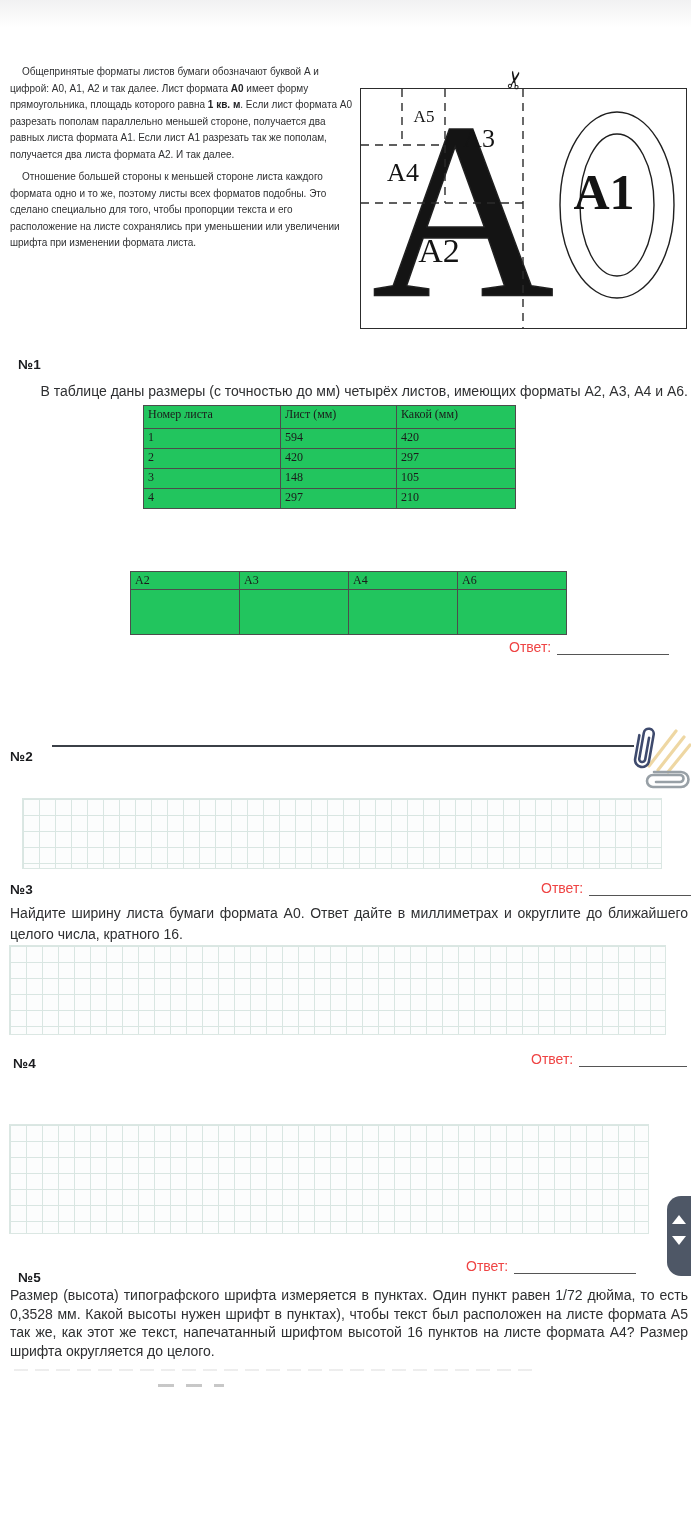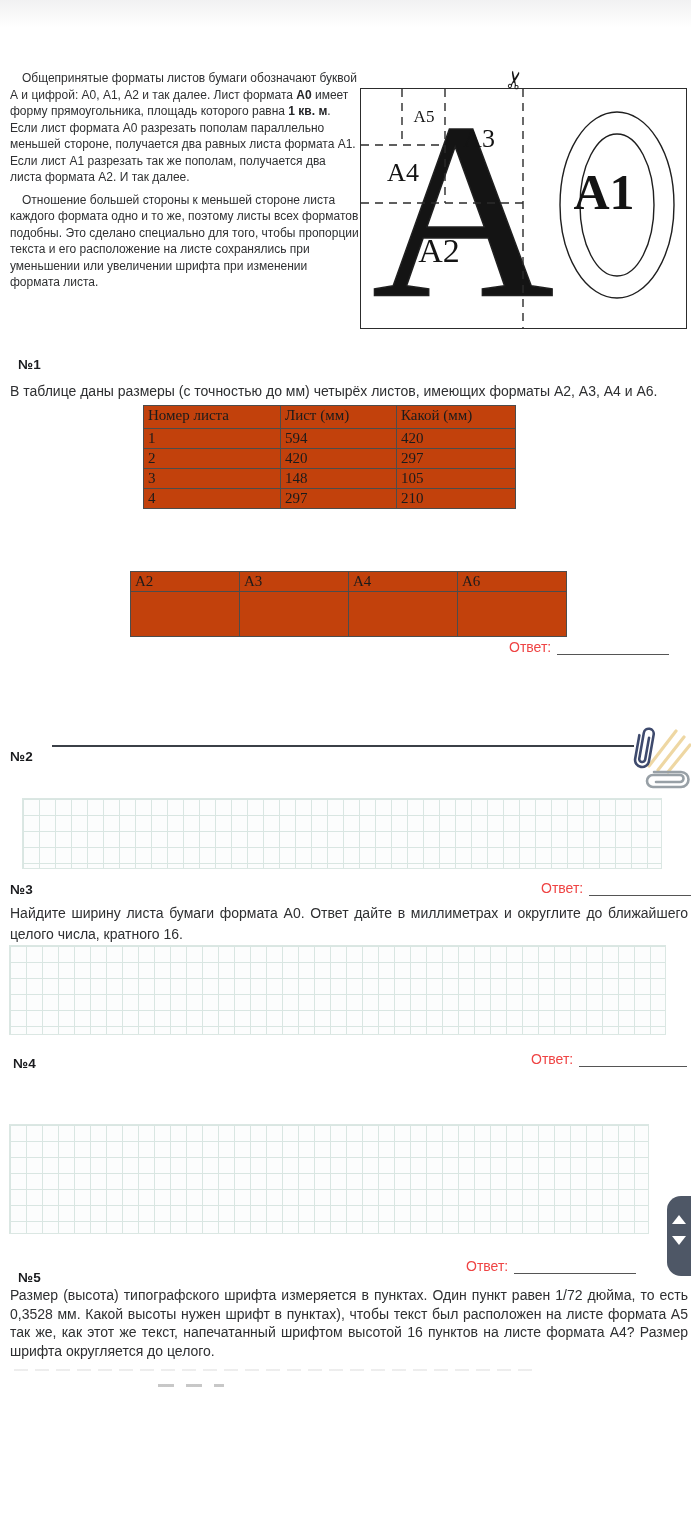--- a/index.html
+++ b/index.html
@@ -1,36 +1,36 @@
 <!DOCTYPE html>
 <html><head>
 <meta charset="utf-8">
 <style>
   html,body{margin:0;padding:0;background:#fff}
   .page{position:relative;width:691px;height:1536px;overflow:hidden;background:#fff;
         font-family:"Liberation Sans",sans-serif;color:#2b2b2b}
   .topband{position:absolute;left:0;top:0;width:691px;height:28px;
            background:linear-gradient(#f1f1f2,#ffffff)}
   
-  .intro{position:absolute;left:10px;top:70px;width:350px;font-size:12px;
+  .intro{position:absolute;left:10px;top:64px;width:350px;font-size:10px;
          line-height:16.5px;color:#2f3032}
   .intro p{margin:0 0 6px 0;text-indent:12px}
   .intro b{font-weight:bold;color:#232427}
   
   .diagram{position:absolute;left:360px;top:88px;width:325px;height:239px;
            border:1.5px solid #2c2c2c;background:#fff}
   .scissors{position:absolute;left:505px;top:66px;font-size:24px;color:#141414;
             transform:rotate(-80deg);font-family:"DejaVu Sans",sans-serif}
   
   .qnum{position:absolute;font-size:13.5px;font-weight:bold;color:#1a1b1e;letter-spacing:.2px}
   .qtext{position:absolute;font-size:14px;line-height:21px;color:#2e2f31;text-align:justify}
-  .qtext.single{text-align:left}
-  
-  .serif-table{position:absolute;border-collapse:collapse;background:#c2410c;
-               font-family:"Liberation Serif",serif;font-size:15px;color:#1b1b1b}
+  .qtext.single{text-align:right}
+  
+  .serif-table{position:absolute;border-collapse:collapse;background:#22c55e;
+               font-family:"Liberation Serif",serif;font-size:12px;color:#1b1b1b}
   .serif-table th,.serif-table td{border:1px solid #4c4c4c;padding:1px 4px;
                font-weight:normal;text-align:left;vertical-align:top}
   .serif-table{border:1.5px solid #3a3a3a}
   
   .answer{position:absolute;font-size:14px;color:#ef4444;white-space:nowrap}
   .answer .line{display:inline-block;border-bottom:1.4px solid #555;height:12px;
                 vertical-align:bottom;margin-left:6px}
   
   .grid{position:absolute;background-color:#fcfdfd;
         background-image:linear-gradient(to right,#d9e6e2 1px,transparent 1px),

